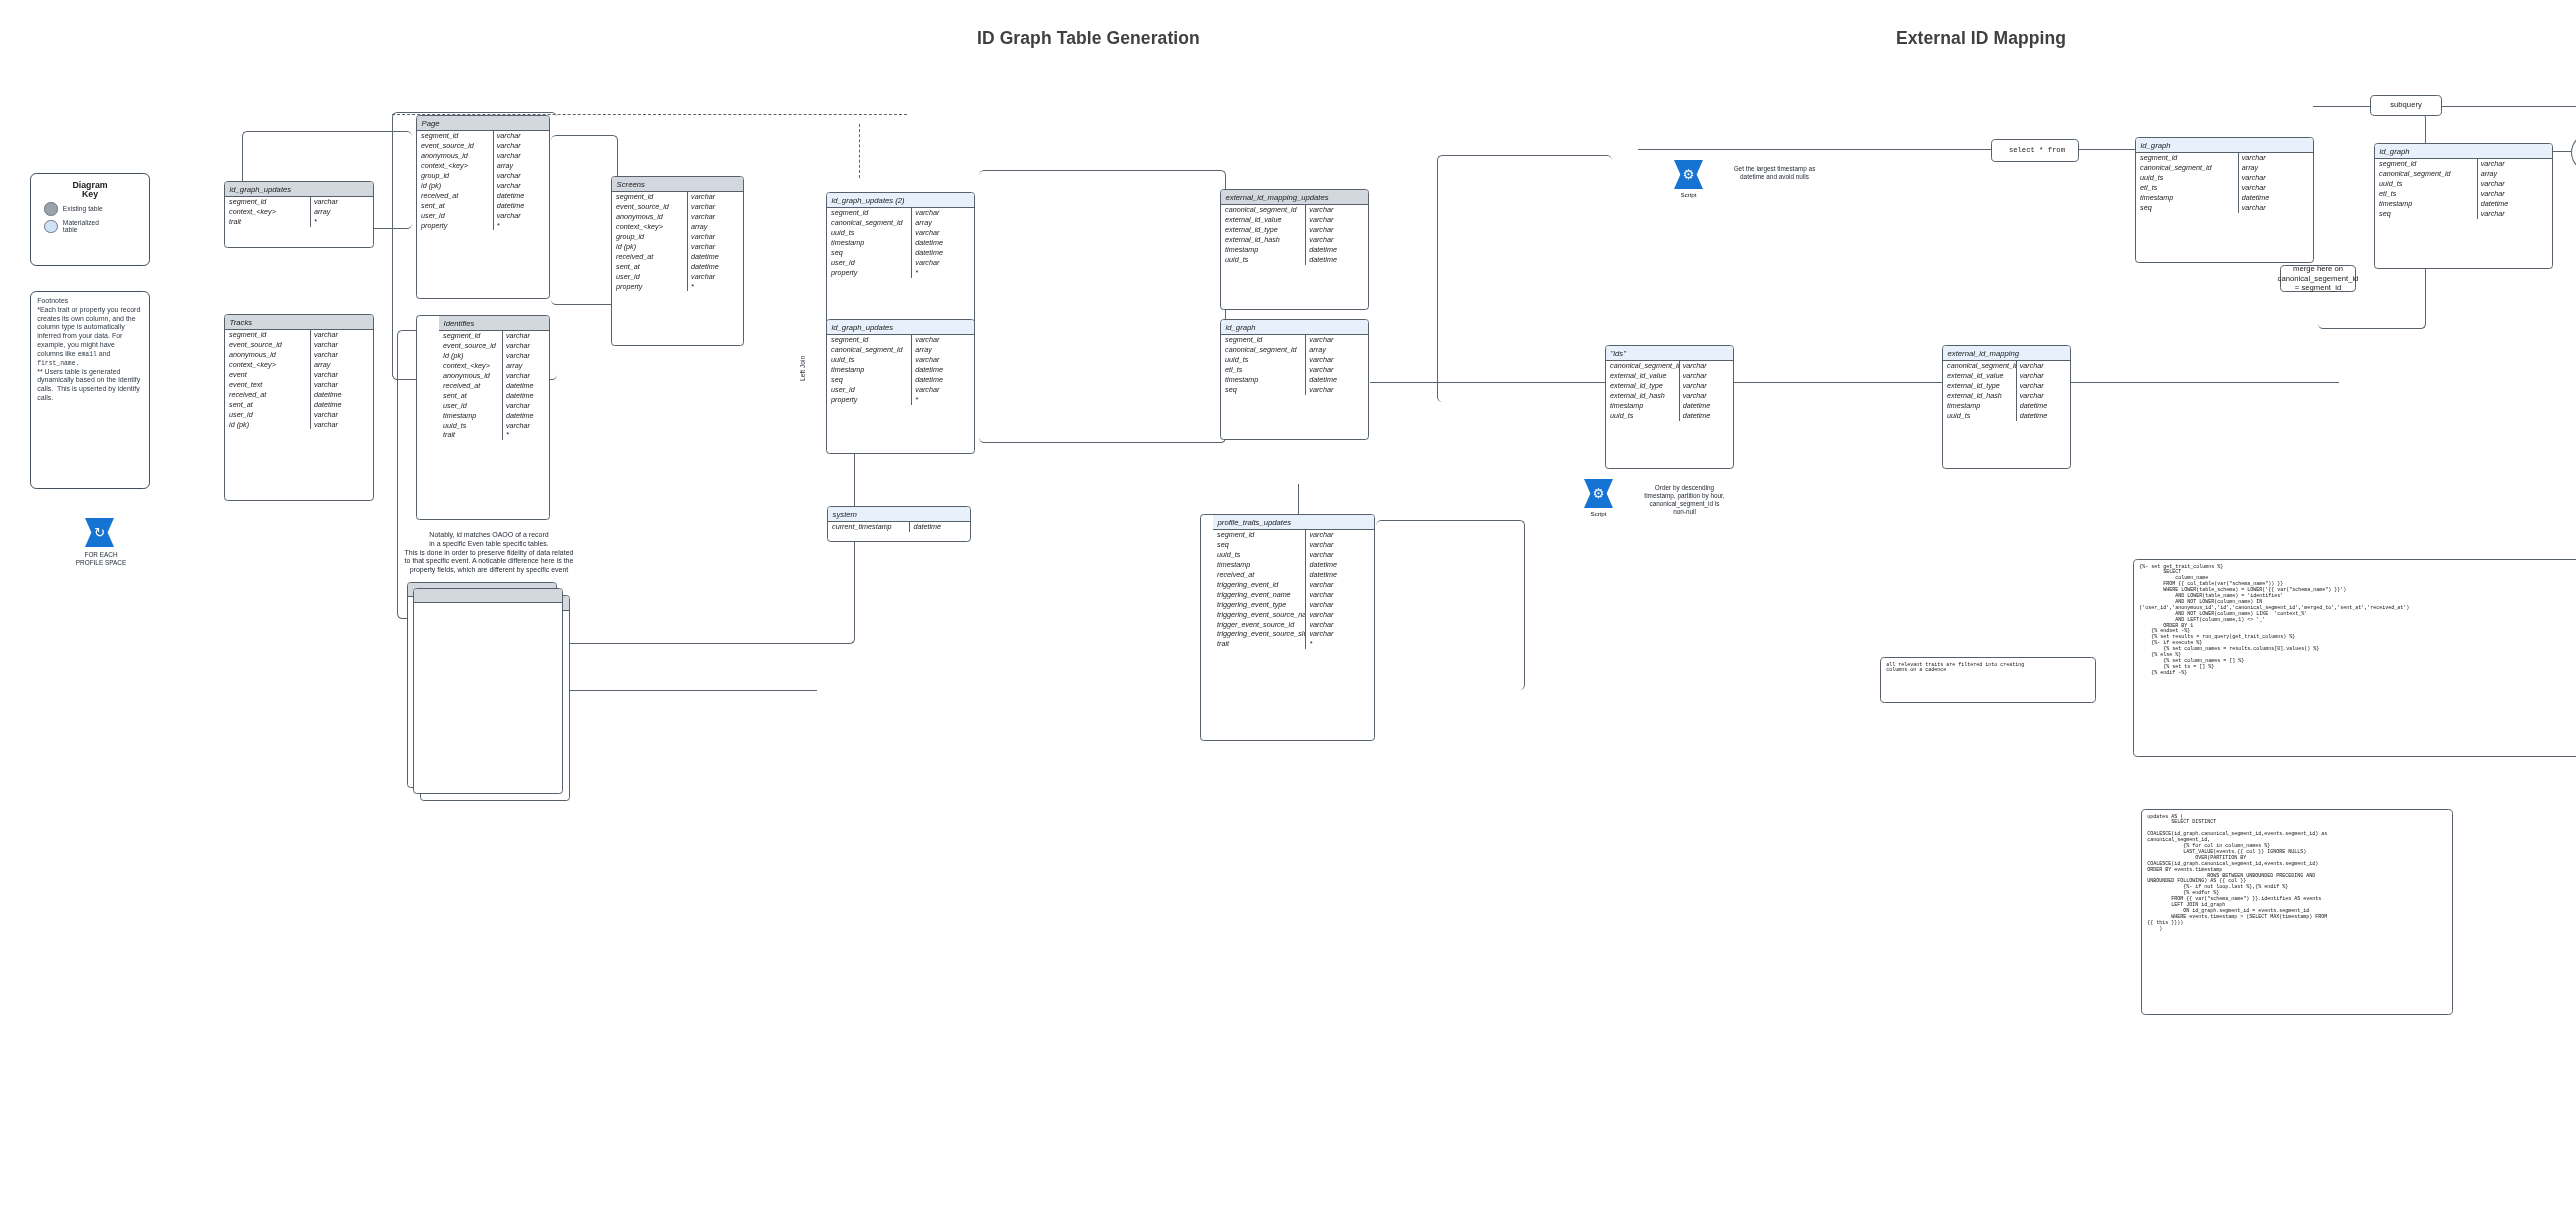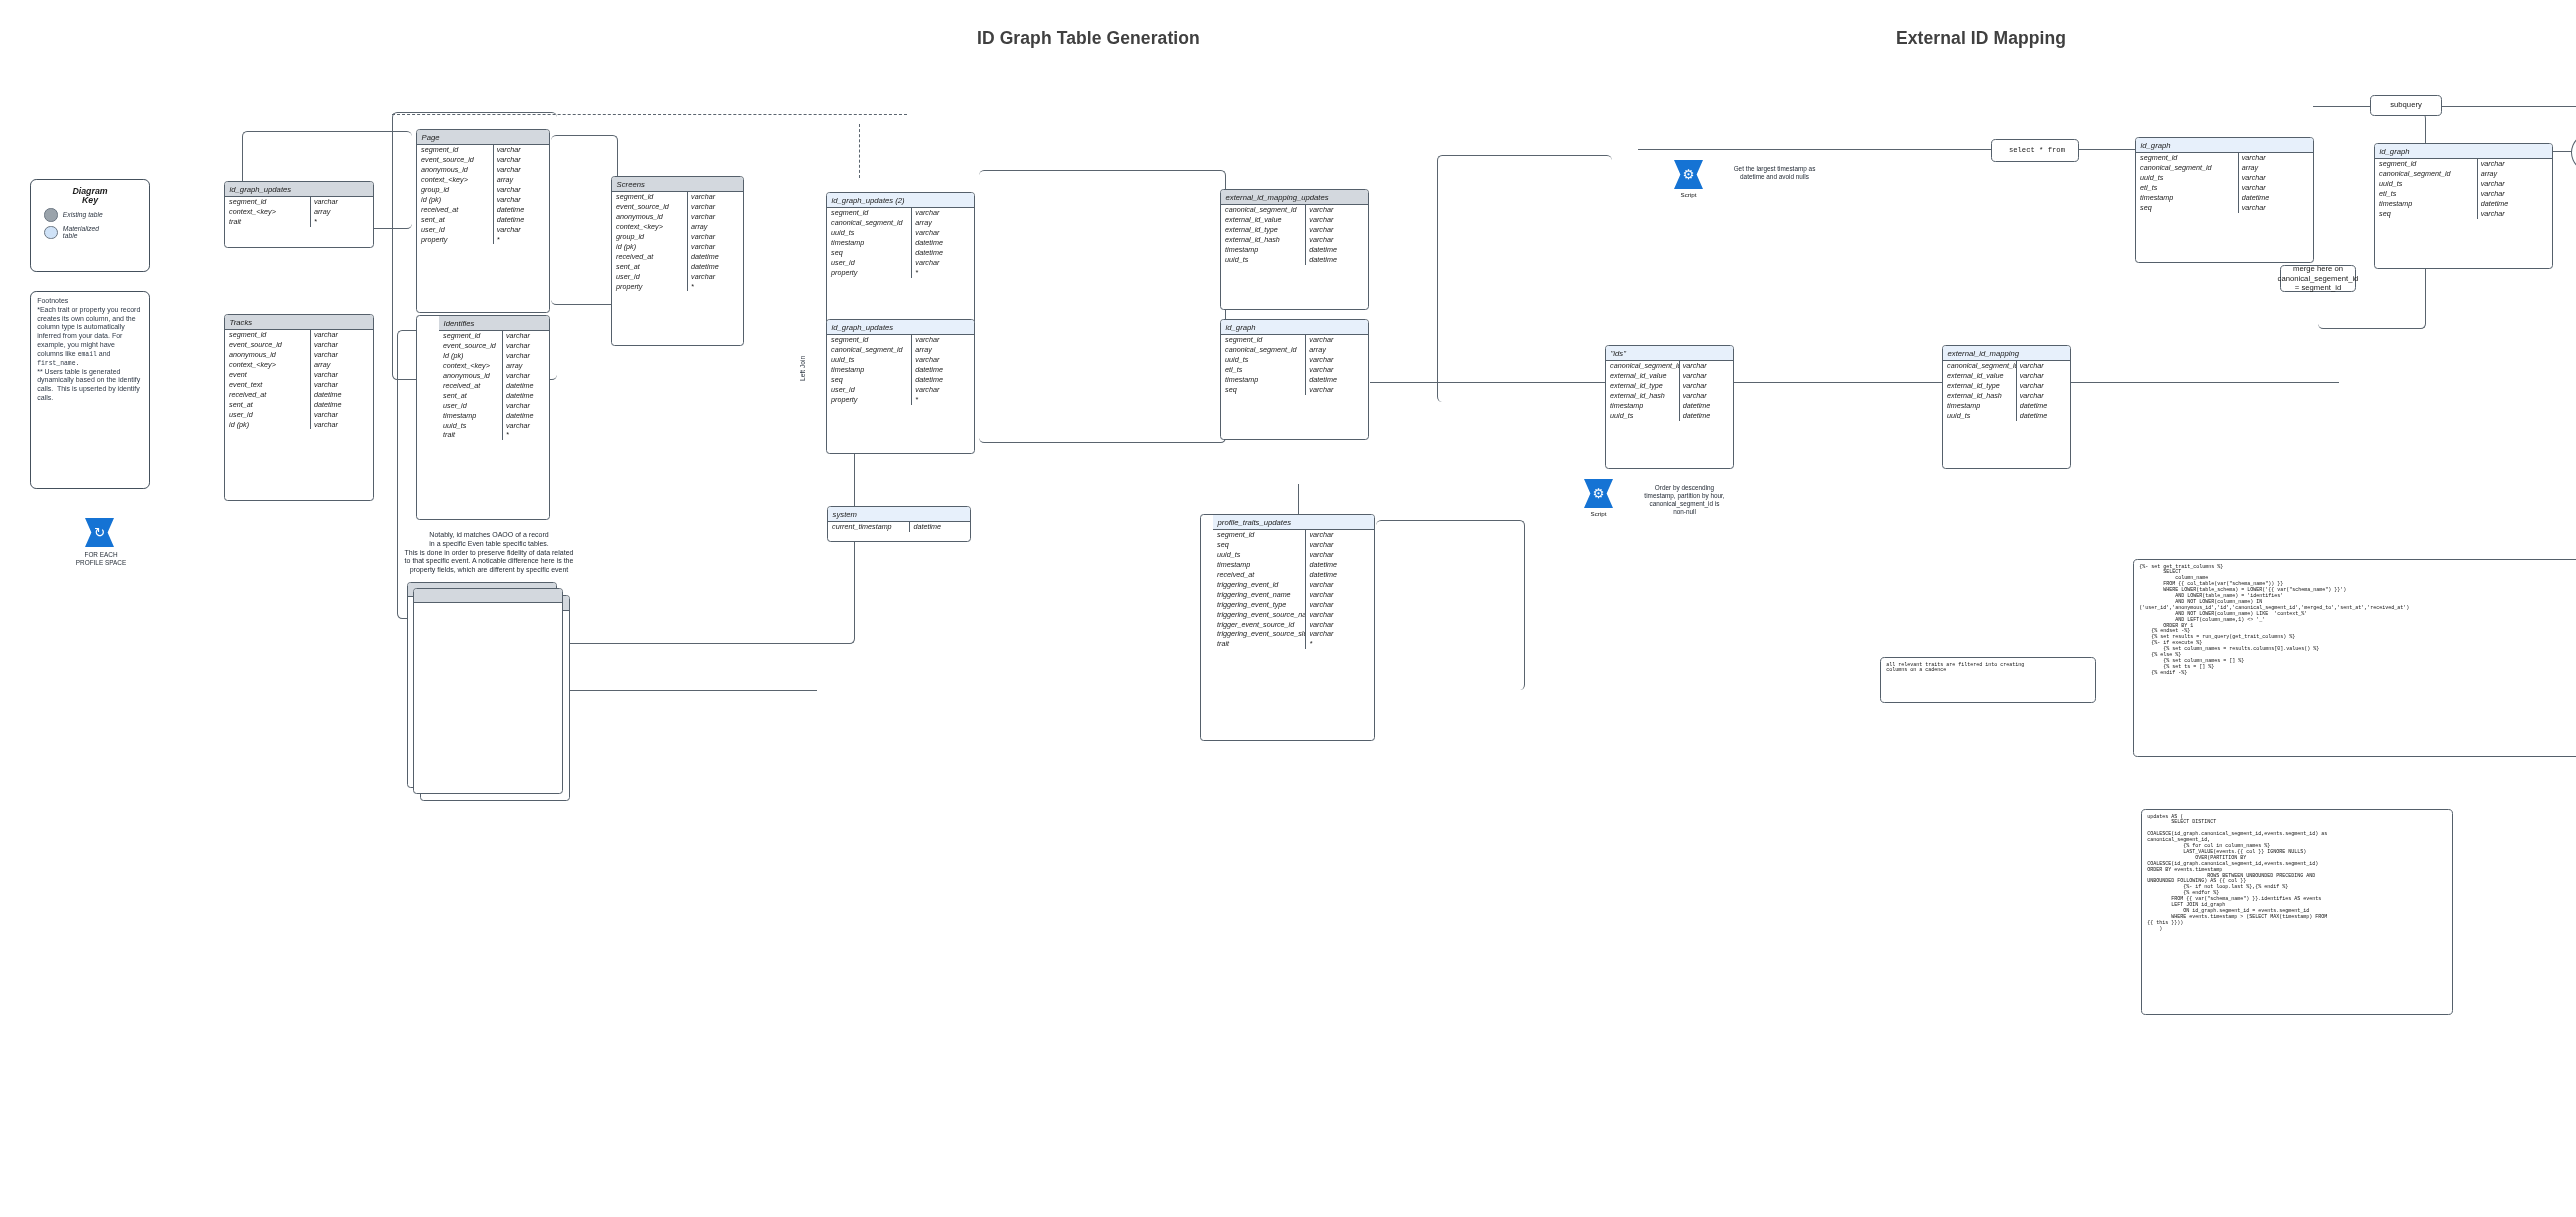--- a/index.html
+++ b/index.html
@@ -71,21 +71,21 @@
 </head>
 <body>
 
 <div id="canvas">
 
   <div id="titles">
       <div class="sec-title" style="left: 977px; top: 28px;">ID Graph Table Generation</div>
       <div class="sec-title" style="left: 1896px; top: 28px;">External ID Mapping</div>
     </div>
 
-  <div class="panel" style="left:30px;top:179px;width:120px;height:93px;font-style:italic;">
+  <div class="panel" style="left:30px;top:173px;width:120px;height:93px;">
     <h4>Diagram</h4>
     <h4 style="margin-top:-3.1px;">Key</h4>
     <div class="keyrow">
       <span class="dot gray"></span>
       <span class="keylab">Existing table</span>
     </div>
     <div class="keyrow">
       <span class="dot blue"></span>
       <span class="keylab" style="max-width:46px;">Materialized table</span>
     </div>
@@ -186,21 +186,21 @@
           <div class="row">
             <div class="c1">user_id</div>
             <div class="c2">varchar</div>
           </div>
           <div class="row">
             <div class="c1">id (pk)</div>
             <div class="c2">varchar</div>
           </div>
         </div>
       </div>
-      <div class="tbl gray" style="left: 416px; top: 129px; width: 134px; height: 184px;">
+      <div class="tbl gray" style="left: 416px; top: 115px; width: 134px; height: 184px;">
         <div class="hd">Page</div>
         <div class="rows">
           <div class="row">
             <div class="c1">segment_id</div>
             <div class="c2">varchar</div>
           </div>
           <div class="row">
             <div class="c1">event_source_id</div>
             <div class="c2">varchar</div>
           </div>

